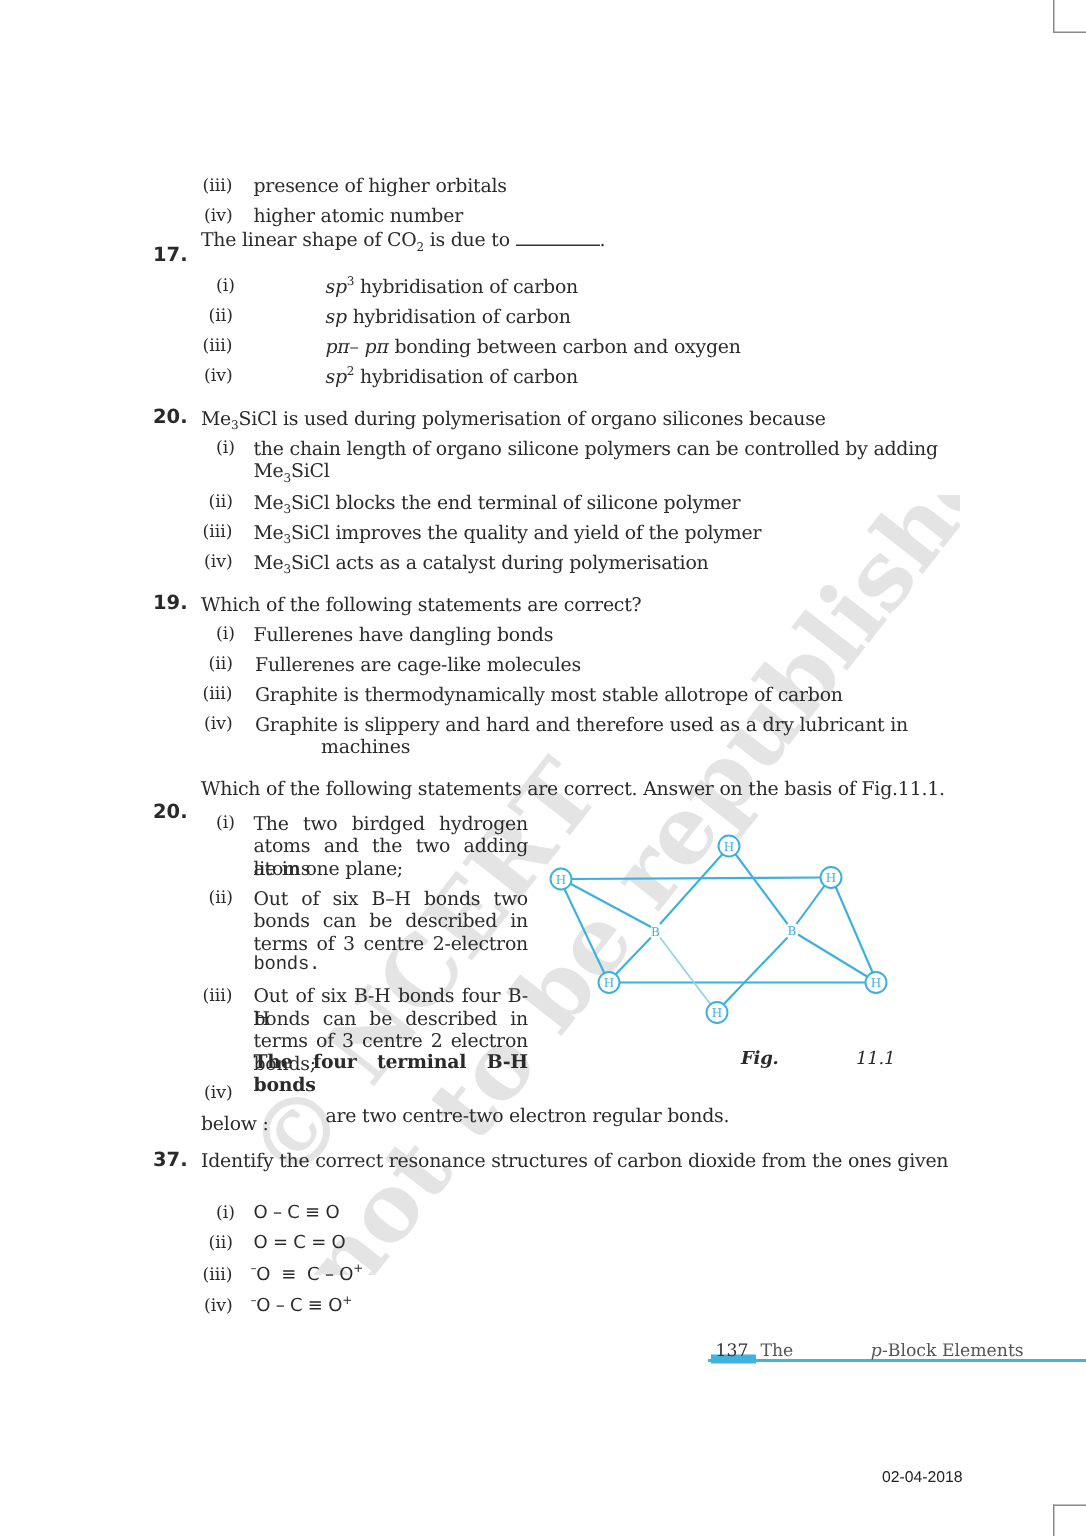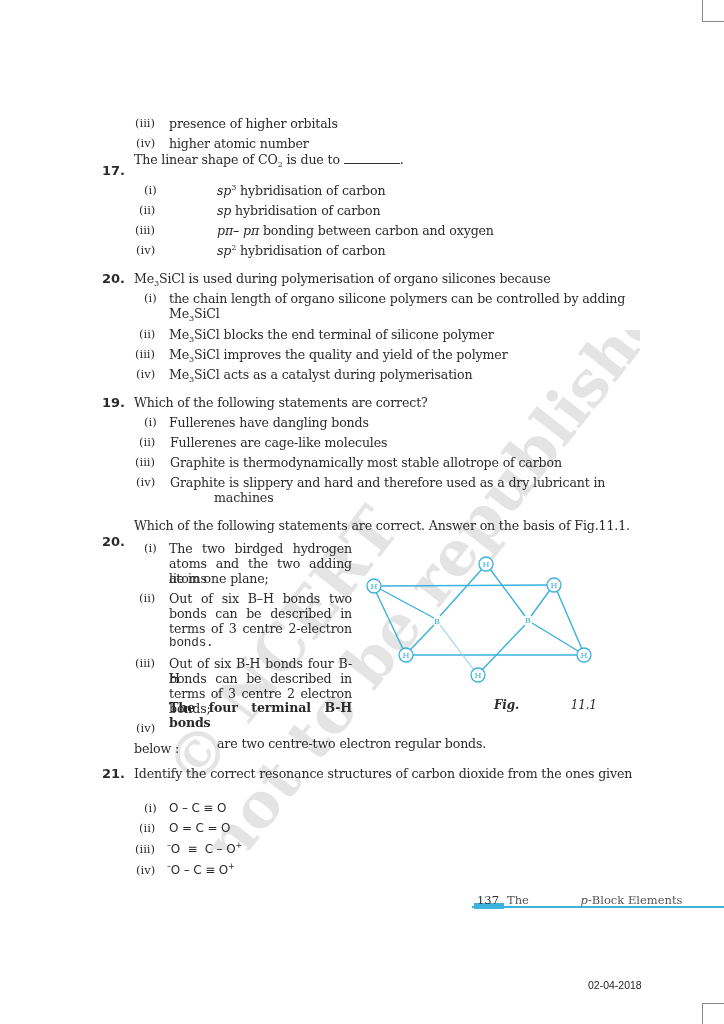--- a/index.html
+++ b/index.html
@@ -160,21 +160,21 @@
         <text x="528" y="623">B</text>
         <text x="406" y="658">H</text>
         <text x="478" y="678">H</text>
         <text x="584" y="658">H</text>
       </g>
     </svg>
     <span class="ln" style="left:446px;top:698px;font-size:12px;"><b class="it">Fig.</b><span class="it"> 11.1</span></span>
   </div>
 
   <div>
-    <span class="qn" style="left:102px;top:766px;">21.</span>
+    <span class="qn" style="left:102px;top:766px;">37.</span>
     <span class="ln" style="left:134px;top:766px;">Identify the correct resonance structures of carbon dioxide from the ones given</span>
     <span class="ln" style="left:134px;top:741px;">below :</span>
 
     <span class="rn" style="left:144px;top:801px;">(i)</span>
     <span class="ln" style="left:169px;top:801px;font-family:'DejaVu Sans',sans-serif;font-size:12px;"><sup></sup><span>O – C ≡ O</span><sup></sup></span>
 
     <span class="rn" style="left:139px;top:821px;">(ii)</span>
     <span class="ln" style="left:169px;top:821px;font-family:'DejaVu Sans',sans-serif;font-size:12px;"><sup></sup><span>O = C = O</span><sup></sup></span>
 
     <span class="rn" style="left:135px;top:842px;">(iii)</span>

